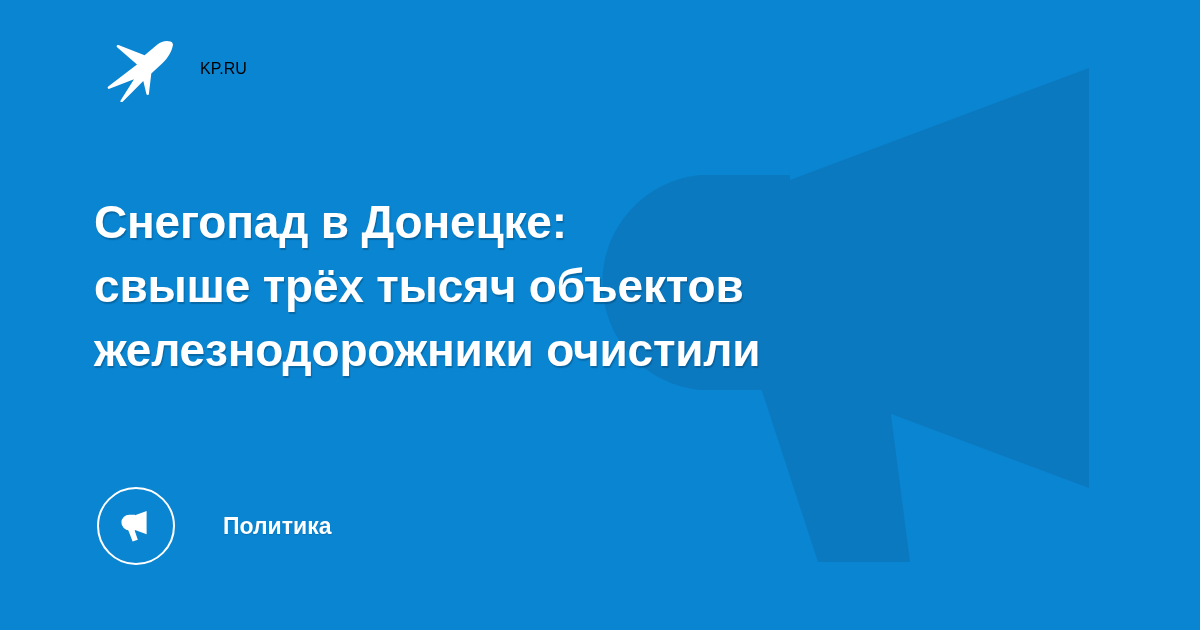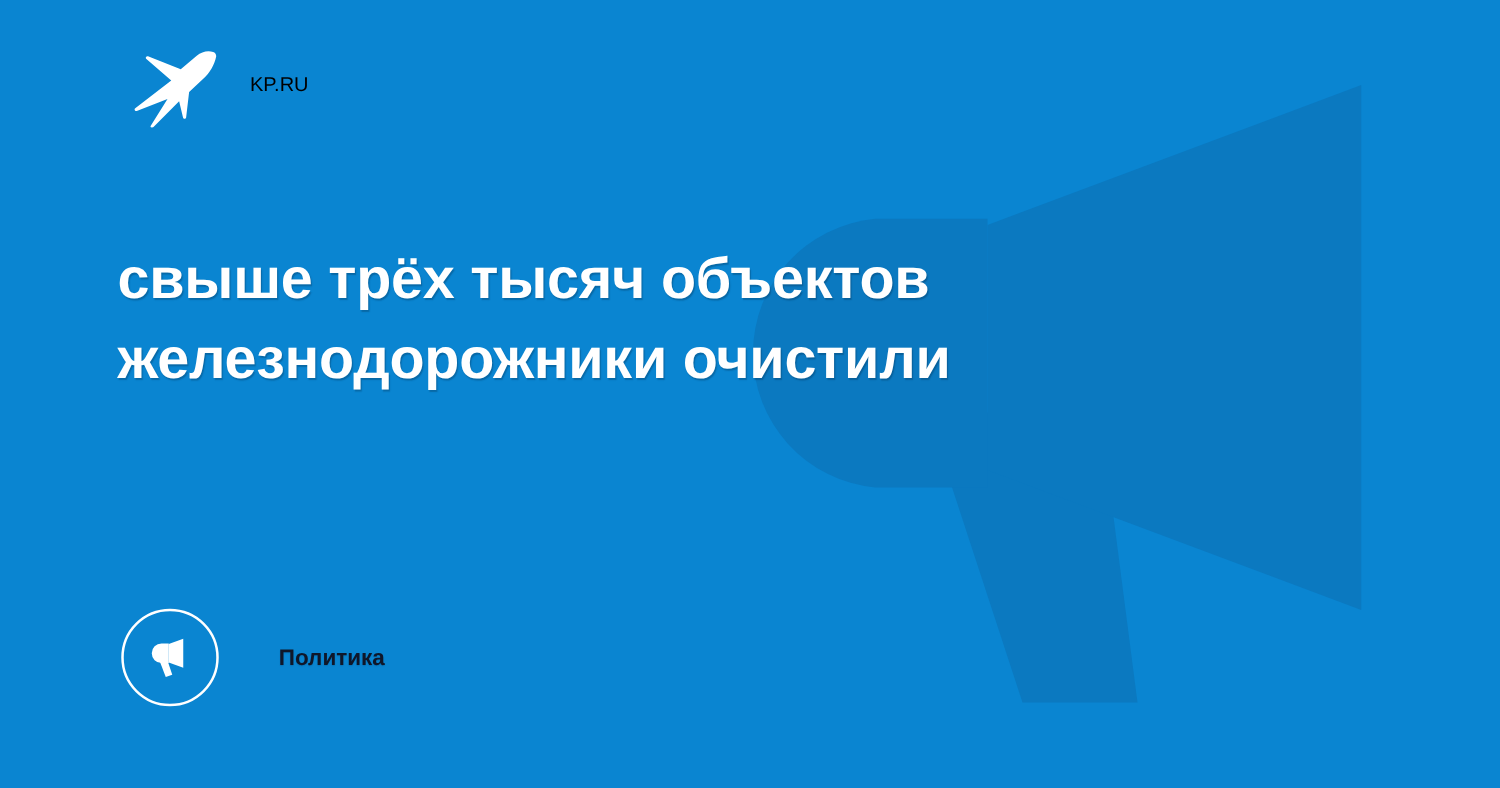--- a/index.html
+++ b/index.html
@@ -84,22 +84,22 @@
     box-sizing: border-box;
     display: flex;
     align-items: center;
     justify-content: center;
     flex: 0 0 auto;
   }
   #category-circle svg {
     display: block;
   }
   #category-label {
-    color: #0f172a;
-    font-size: 18px;
+    color: #ffffff;
+    font-size: 23px;
     font-weight: bold;
     line-height: 1;
     white-space: nowrap;
     text-shadow: 0px 1px 1px rgba(0, 40, 70, 0.18);
   }
 </style>
 </head>
 <body>
 
 <div id="card">
@@ -118,20 +118,21 @@
   <div id="header">
     <svg id="bird-logo" viewBox="0 0 74 66" xmlns="http://www.w3.org/2000/svg" aria-hidden="true">
       <g fill="#ffffff">
         <path d="M66.5 5.5 C62.0 4.2 57.2 5.4 53.4 8.6 L40.6 19.3 L14.4 9.0 C13.0 8.5 12.0 10.2 13.1 11.2 L33.0 28.4 L4.2 50.6 C3.0 51.5 4.0 53.3 5.4 52.8 L30.0 43.2 L16.6 64.6 C15.9 65.8 17.4 67.0 18.4 66.0 L39.3 45.0 L42.4 58.0 C42.7 59.4 44.7 59.3 44.9 57.9 L47.3 37.6 L58.4 27.2 C63.8 22.2 67.6 15.9 68.9 9.3 C69.2 7.6 68.2 6.0 66.5 5.5 Z"></path>
       </g>
     </svg>
     <div>KP.RU</div>
   </div>
 
   <div id="headline">
+    <span class="hl-line">Снегопад в Донецке:</span>
     <span class="hl-line">свыше трёх тысяч объектов</span>
     <span class="hl-line">железнодорожники очистили</span>
   </div>
 
   <div id="category">
     <div id="category-circle">
       <svg width="46" height="46" viewBox="0 0 46 46" xmlns="http://www.w3.org/2000/svg" aria-hidden="true">
         <g fill="#ffffff">
 
           <path d="M15.0 26.5 L20.6 24.2 L24.8 36.8 L19.6 38.6 Z"></path>

